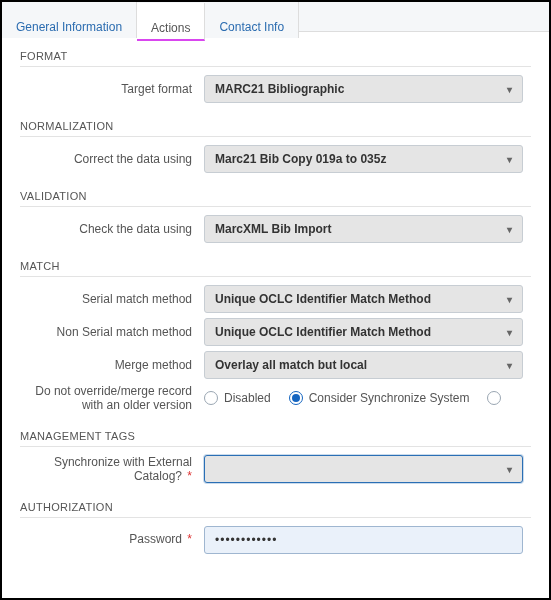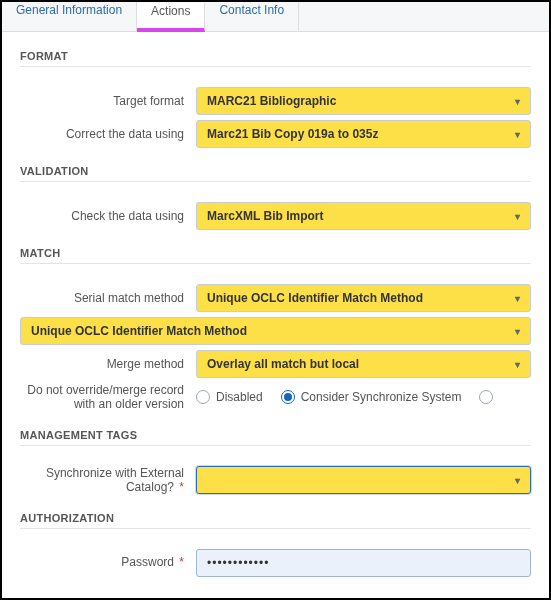--- a/index.html
+++ b/index.html
@@ -14,51 +14,51 @@
     border: 2px solid #000;
     overflow: hidden;
   }
   .tabs {
     display: flex;
     border-bottom: 1px solid #ddd;
     background: #f5f7f9;
     height: 30px;
   }
   .tab {
-    padding: 1px 14px;
+    padding: 18px 14px;
     font-size: 12px;
     color: #2b6cb0;
     border-right: 1px solid #ddd;
     cursor: pointer;
     background: #f5f7f9;
   }
   .tab.active {
     background: #fff;
     color: #555;
-    border-bottom: 4px solid #d946ef;
+    border-bottom: 2px solid #d946ef;
     position: relative;
     top: 1px;
   }
   .content {
     padding: 6px 18px 12px 18px;
   }
   .section-header {
     font-size: 11px;
-    font-weight: bold;
+    font-weight: normal;
     color: #555;
     letter-spacing: 0.3px;
     border-bottom: 1px solid #e3e3e3;
     padding: 12px 0 4px 0;
-    margin-bottom: 20px;
+    margin-bottom: 8px;
     text-transform: uppercase;
   }
   .row {
     display: flex;
     align-items: center;
-    margin: 5px 0;
+    margin: 5px 8px;
     min-height: 26px;
   }
   .row .label {
     width: 176px;
     text-align: right;
     padding-right: 12px;
     color: #555;
     font-size: 12px;
     line-height: 1.2;
   }
@@ -66,21 +66,21 @@
   .row .control {
     flex: 1;
     display: flex;
     align-items: center;
     gap: 16px;
   }
   .select {
     flex: 1;
     border: 1px solid #c7cdd3;
     border-radius: 3px;
-    background: #fde047;
+    background: #e5e5e5;
     height: 28px;
     display: flex;
     align-items: center;
     padding: 0 10px;
     position: relative;
     font-weight: bold;
     font-size: 12px;
     color: #333;
     cursor: pointer;
   }
@@ -147,20 +147,21 @@
   <div class="row">
     <div class="label">Target format</div>
     <div class="control">
       <div class="select">
         <span>MARC21 Bibliographic</span>
         <span class="caret">▾</span>
       </div>
     </div>
   </div>
 
+  <div class="section-header">NORMALIZATION</div>
   <div class="row">
     <div class="label">Correct the data using</div>
     <div class="control">
       <div class="select">
         <span>Marc21 Bib Copy 019a to 035z</span>
         <span class="caret">▾</span>
       </div>
     </div>
   </div>
 
@@ -181,20 +182,21 @@
     <div class="label">Serial match method</div>
     <div class="control">
       <div class="select">
         <span>Unique OCLC Identifier Match Method</span>
         <span class="caret">▾</span>
       </div>
     </div>
   </div>
 
   <div class="row">
+    <div class="label">Non Serial match method</div>
     <div class="control">
       <div class="select">
         <span>Unique OCLC Identifier Match Method</span>
         <span class="caret">▾</span>
       </div>
     </div>
   </div>
 
   <div class="row">
     <div class="label">Merge method</div>

